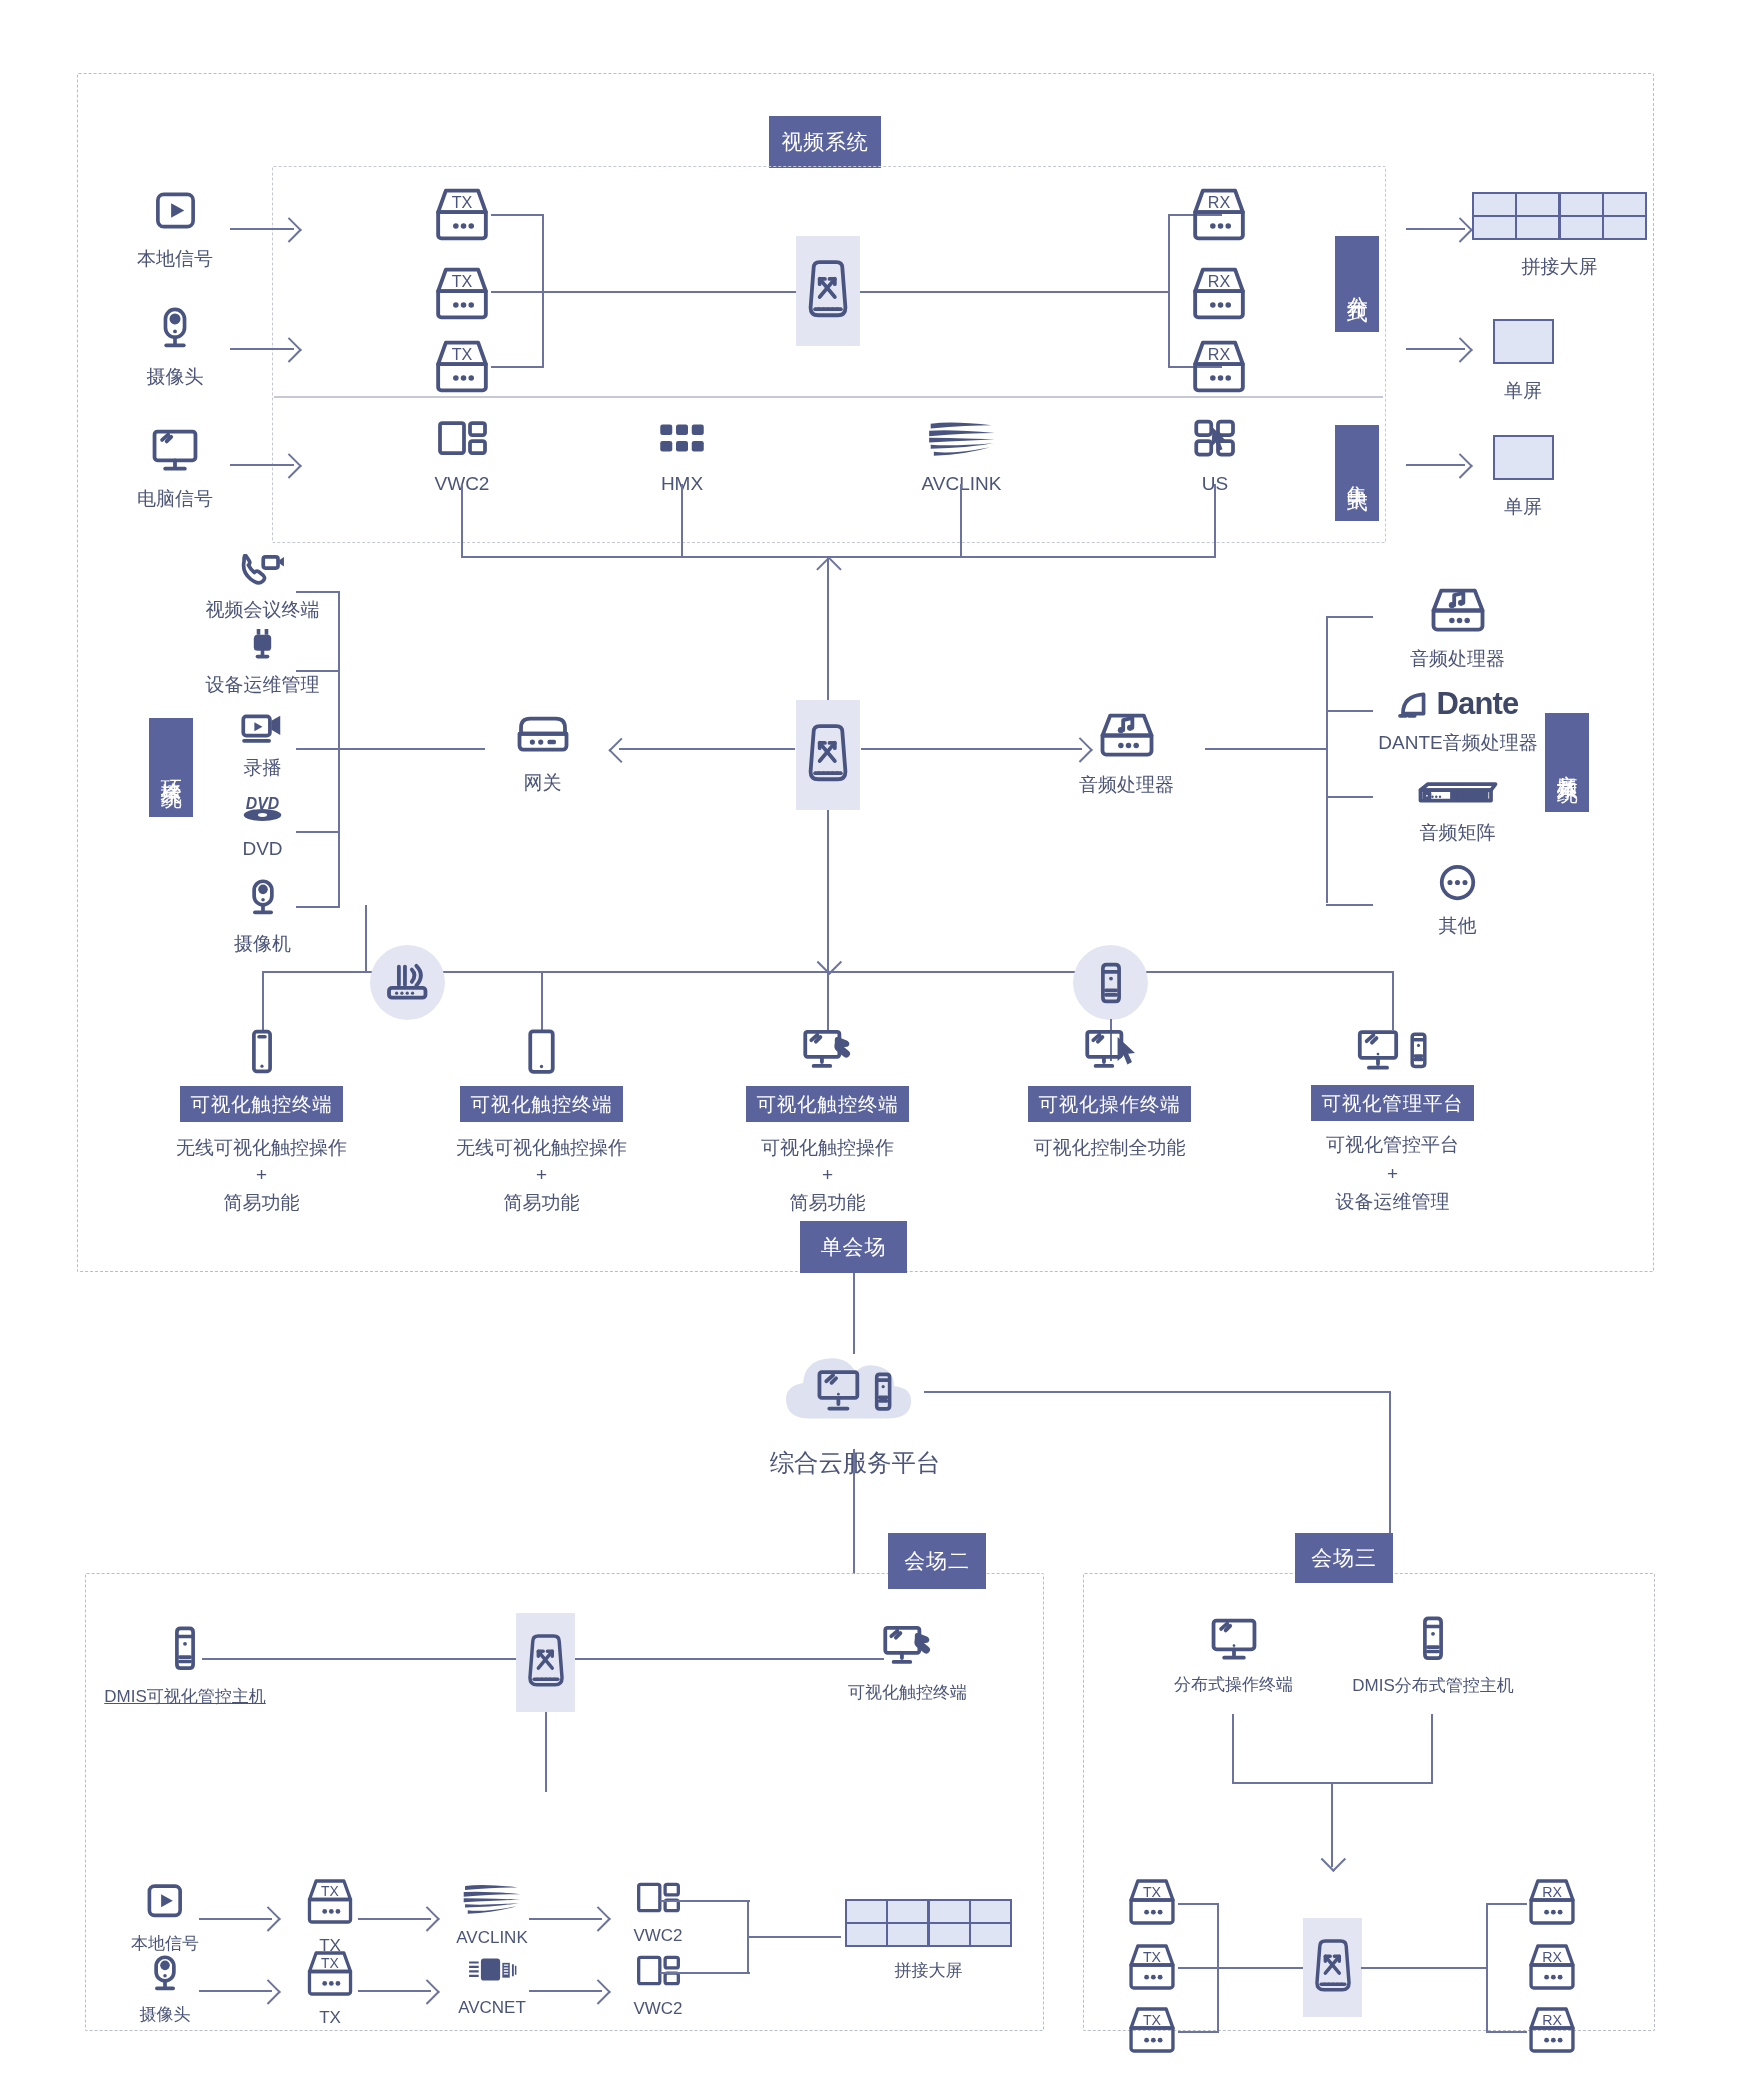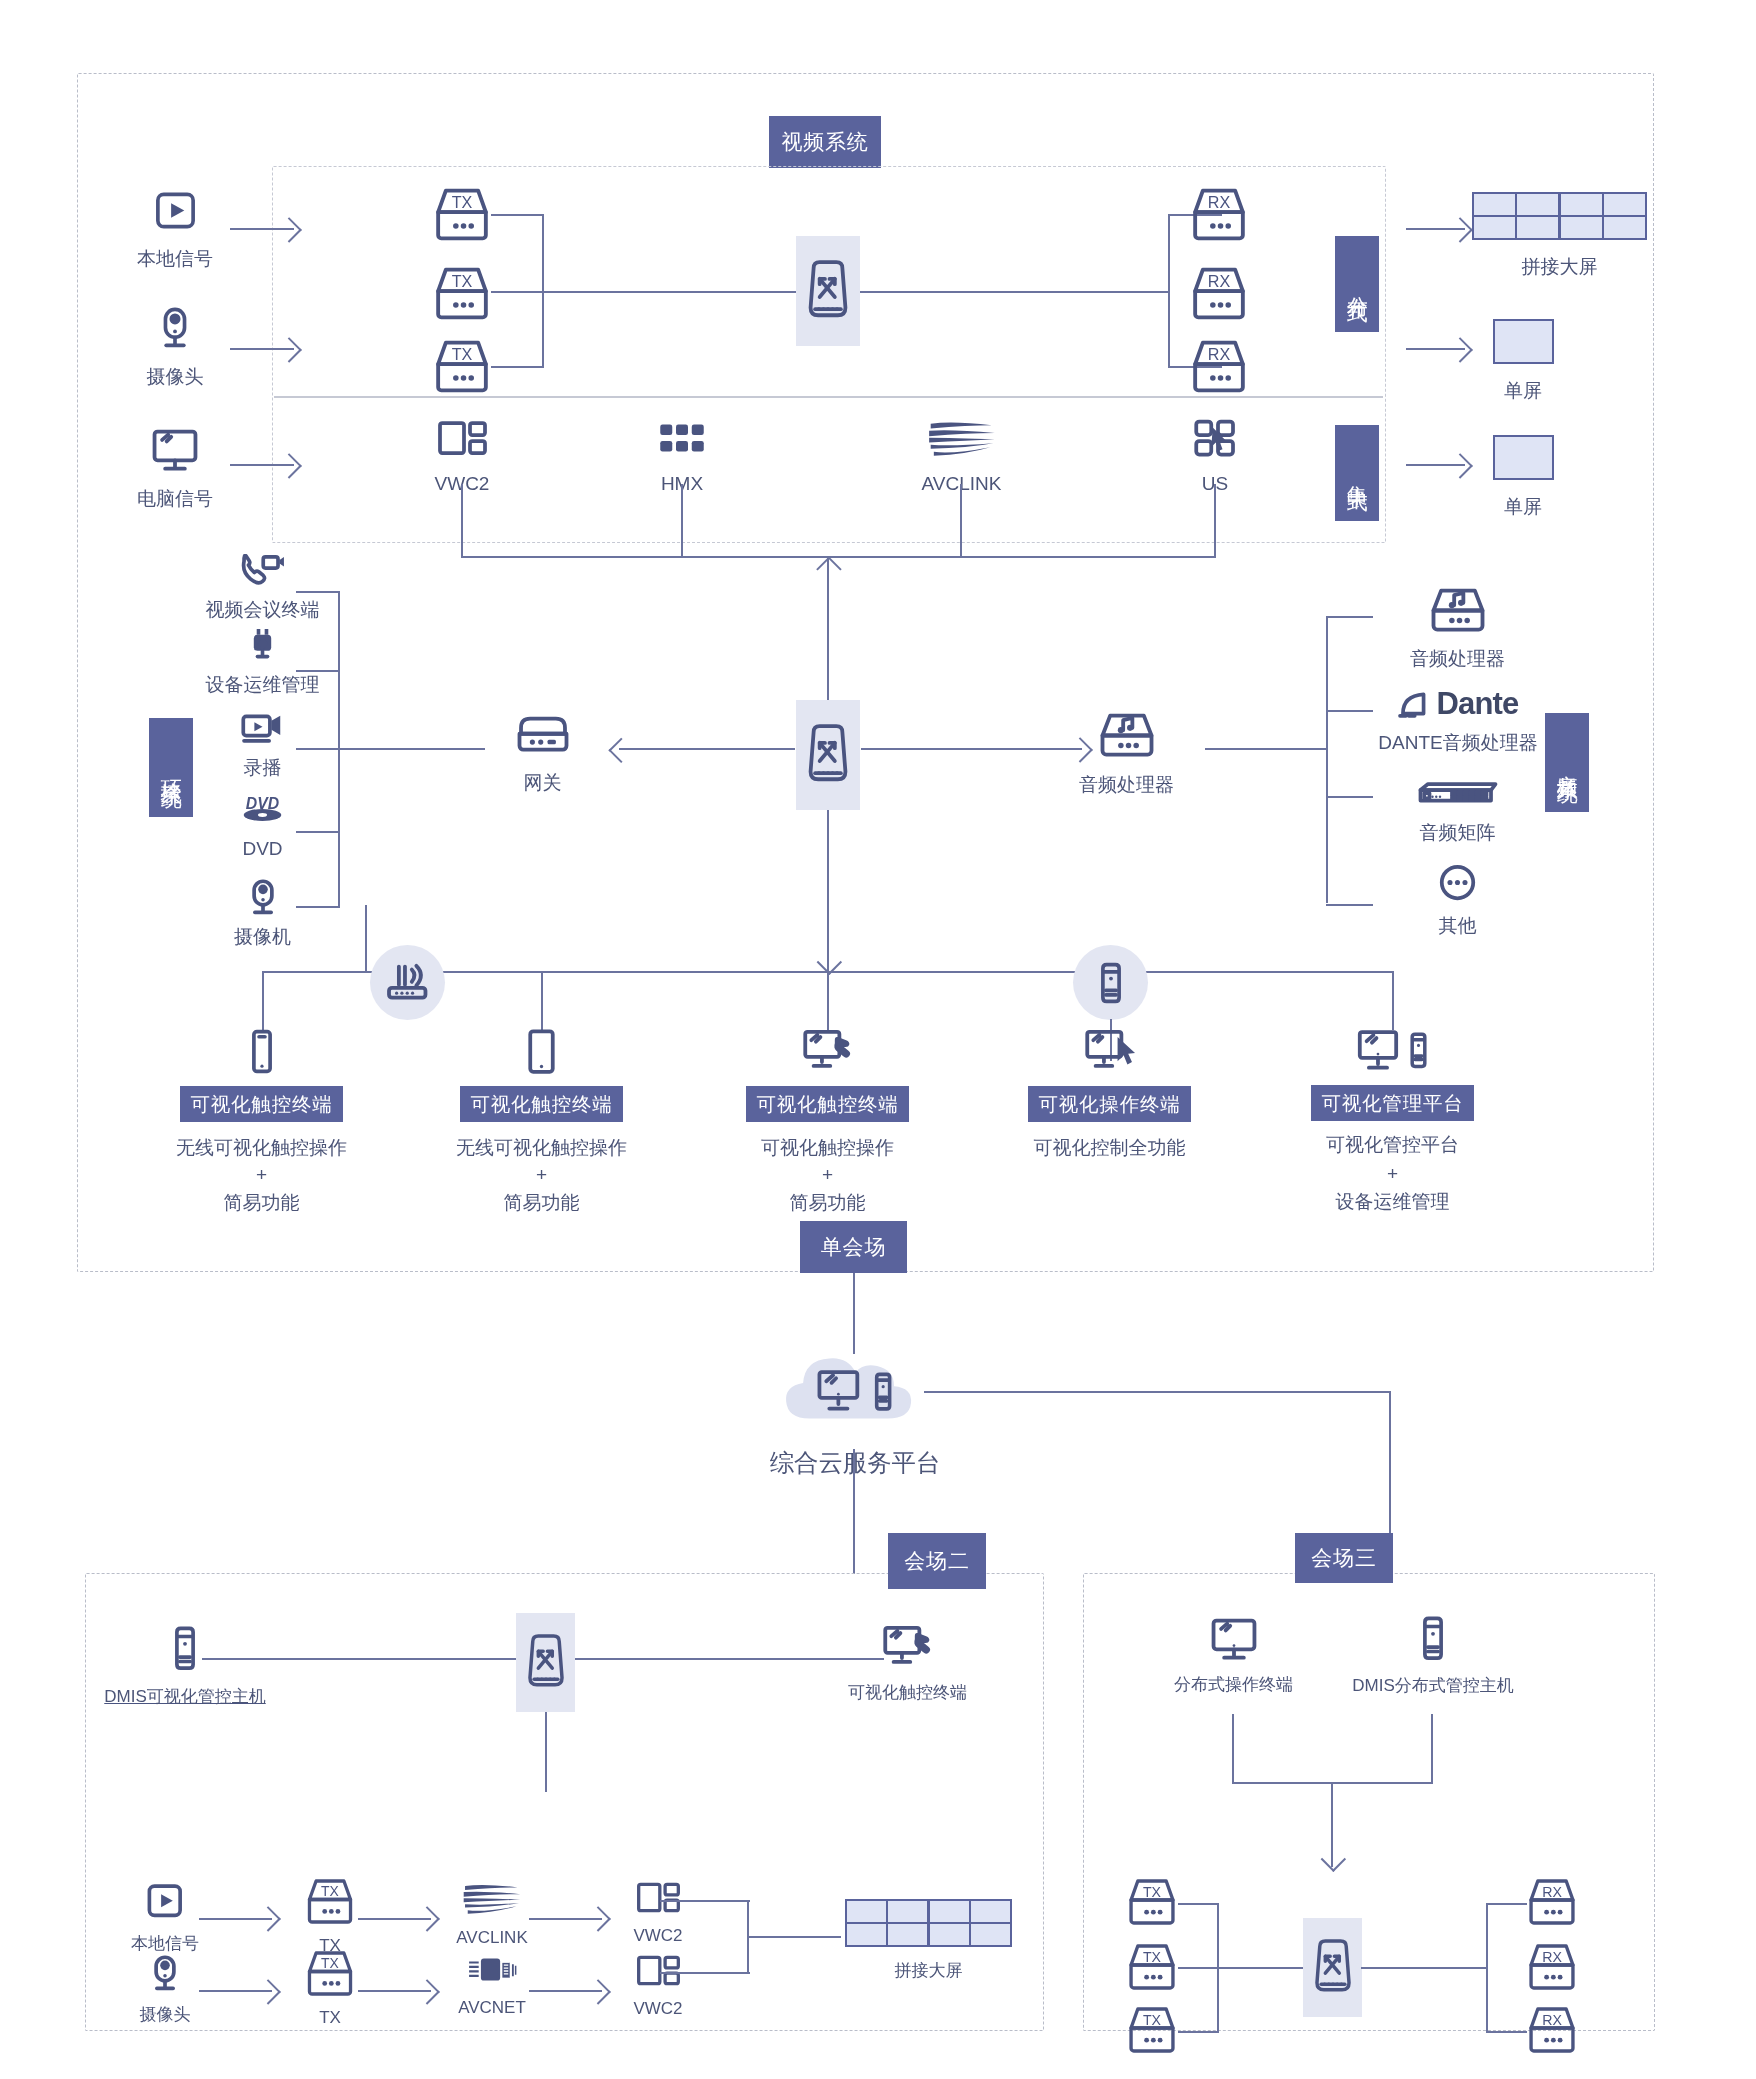--- a/index.html
+++ b/index.html
@@ -338,21 +338,21 @@
   <div class="abs col" style="left:189px;top:878px;width:147px;">
     <div>
       <svg width="34" height="39" viewBox="0 0 46 52">
           <rect class="stroke" x="11" y="4" width="24" height="32" rx="12"></rect>
           <circle class="fill" cx="23" cy="15" r="6.5"></circle>
           <circle class="fill" cx="23" cy="29" r="2.4"></circle>
           <path class="stroke" d="M23 36 v8"></path>
           <path class="stroke" d="M12 46 h22"></path>
         </svg>
     </div>
-    <div class="cap" style="margin-top:6px;">摄像机</div>
+    <div class="cap" style="margin-top:13px;">摄像机</div>
   </div>
 
   <div class="ln lnv abs" style="left:338px;top:591px;height:315px;"></div>
   <div class="ln lnh abs" style="left:296px;top:591px;width:44px;"></div>
   <div class="ln lnh abs" style="left:296px;top:670px;width:44px;"></div>
   <div class="ln lnh abs" style="left:296px;top:748px;width:44px;"></div>
   <div class="ln lnh abs" style="left:296px;top:831px;width:44px;"></div>
   <div class="ln lnh abs" style="left:296px;top:906px;width:44px;"></div>
   <div class="ln lnh abs" style="left:338px;top:748px;width:147px;"></div>
 

